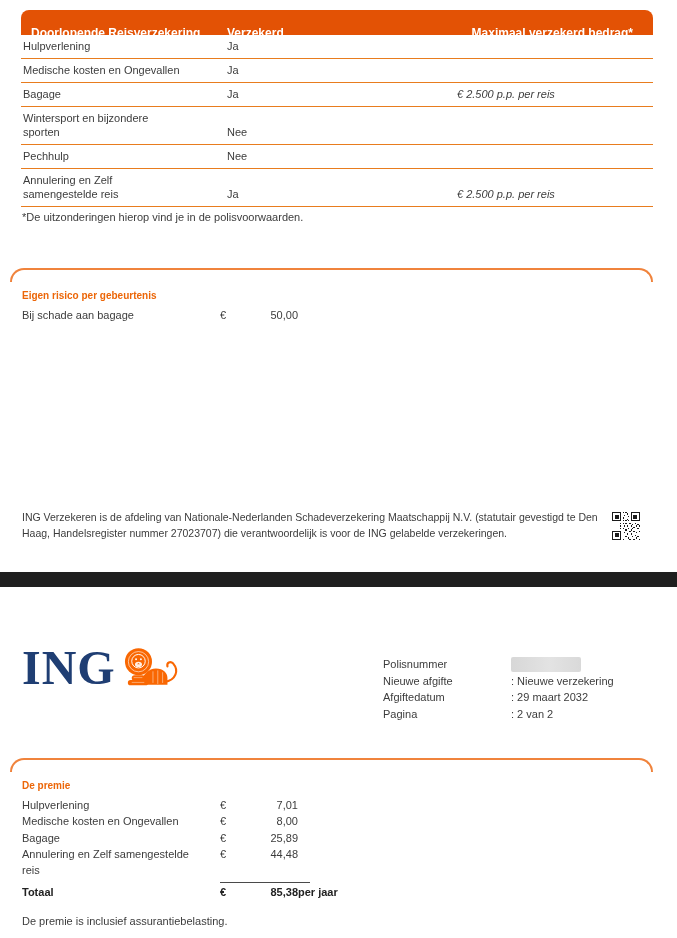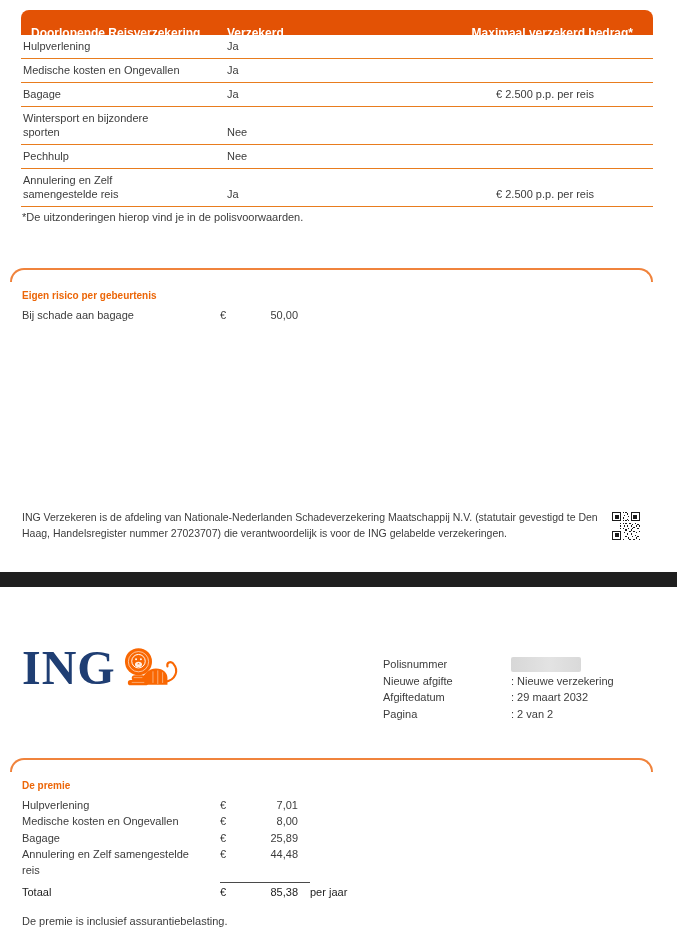--- a/index.html
+++ b/index.html
@@ -17,36 +17,36 @@
     height:25px; align-items:center; padding:16px 20px 0 10px;
     border-radius:8px 8px 0 0;
   }
   .cov-head .col-r { text-align:right; }
   .cov-row {
     display:grid; grid-template-columns:204px 230px 1fr;
     padding:4px 20px 5px 2px; line-height:14px;
     border-bottom:1px solid #E87C1E; align-items:end;
   }
   .cov-row .lbl { white-space:pre-line; }
-  .cov-row .col-r { text-align:center; }
+  .cov-row .col-r { text-align:left;font-style:italic; }
   
   .footnote { position:absolute; top:211px; left:22px; }
   
   .capbox { position:absolute; left:10px; width:643px; }
   .capbox .cap {
     height:14px; border:2px solid #F0833C; border-bottom:none;
     border-radius:14px 14px 0 0;
   }
   .capbox .cap-content { padding:6px 0 0 12px; }
   .box-title { color:#EC6608; font-weight:bold; font-size:10px; line-height:16px; margin-bottom:3px; }
   .amt-row { display:grid; grid-template-columns:198px 22px 56px auto; line-height:16.3px; }
   .amt-row .lbl { white-space:pre-line; }
   .amt-row .amount { text-align:right; }
-  .amt-row .suffix { padding-left:12px; }
-  .amt-row.bold { font-weight:normal; color:#222; }
+  .amt-row .suffix { }
+  .amt-row.bold { font-weight:bold; color:#222; }
   .total-line { margin:4px 0 1px 198px; width:90px; border-top:1.5px solid #4a4a4a; }
   .premie-note { margin-top:14px; }
   
   .legal { position:absolute; top:509px; left:22px; width:578px; font-size:10.5px; line-height:16px; }
   .qr { position:absolute; top:512px; left:612px; width:28px; height:28px; }
   
   .divider { position:absolute; top:572px; left:0; width:677px; height:15px; background:#1F1F1F; }
   
   .logo { position:absolute; top:645px; left:22px; display:flex; align-items:flex-end; gap:8px; }
   .logo .wordmark {

